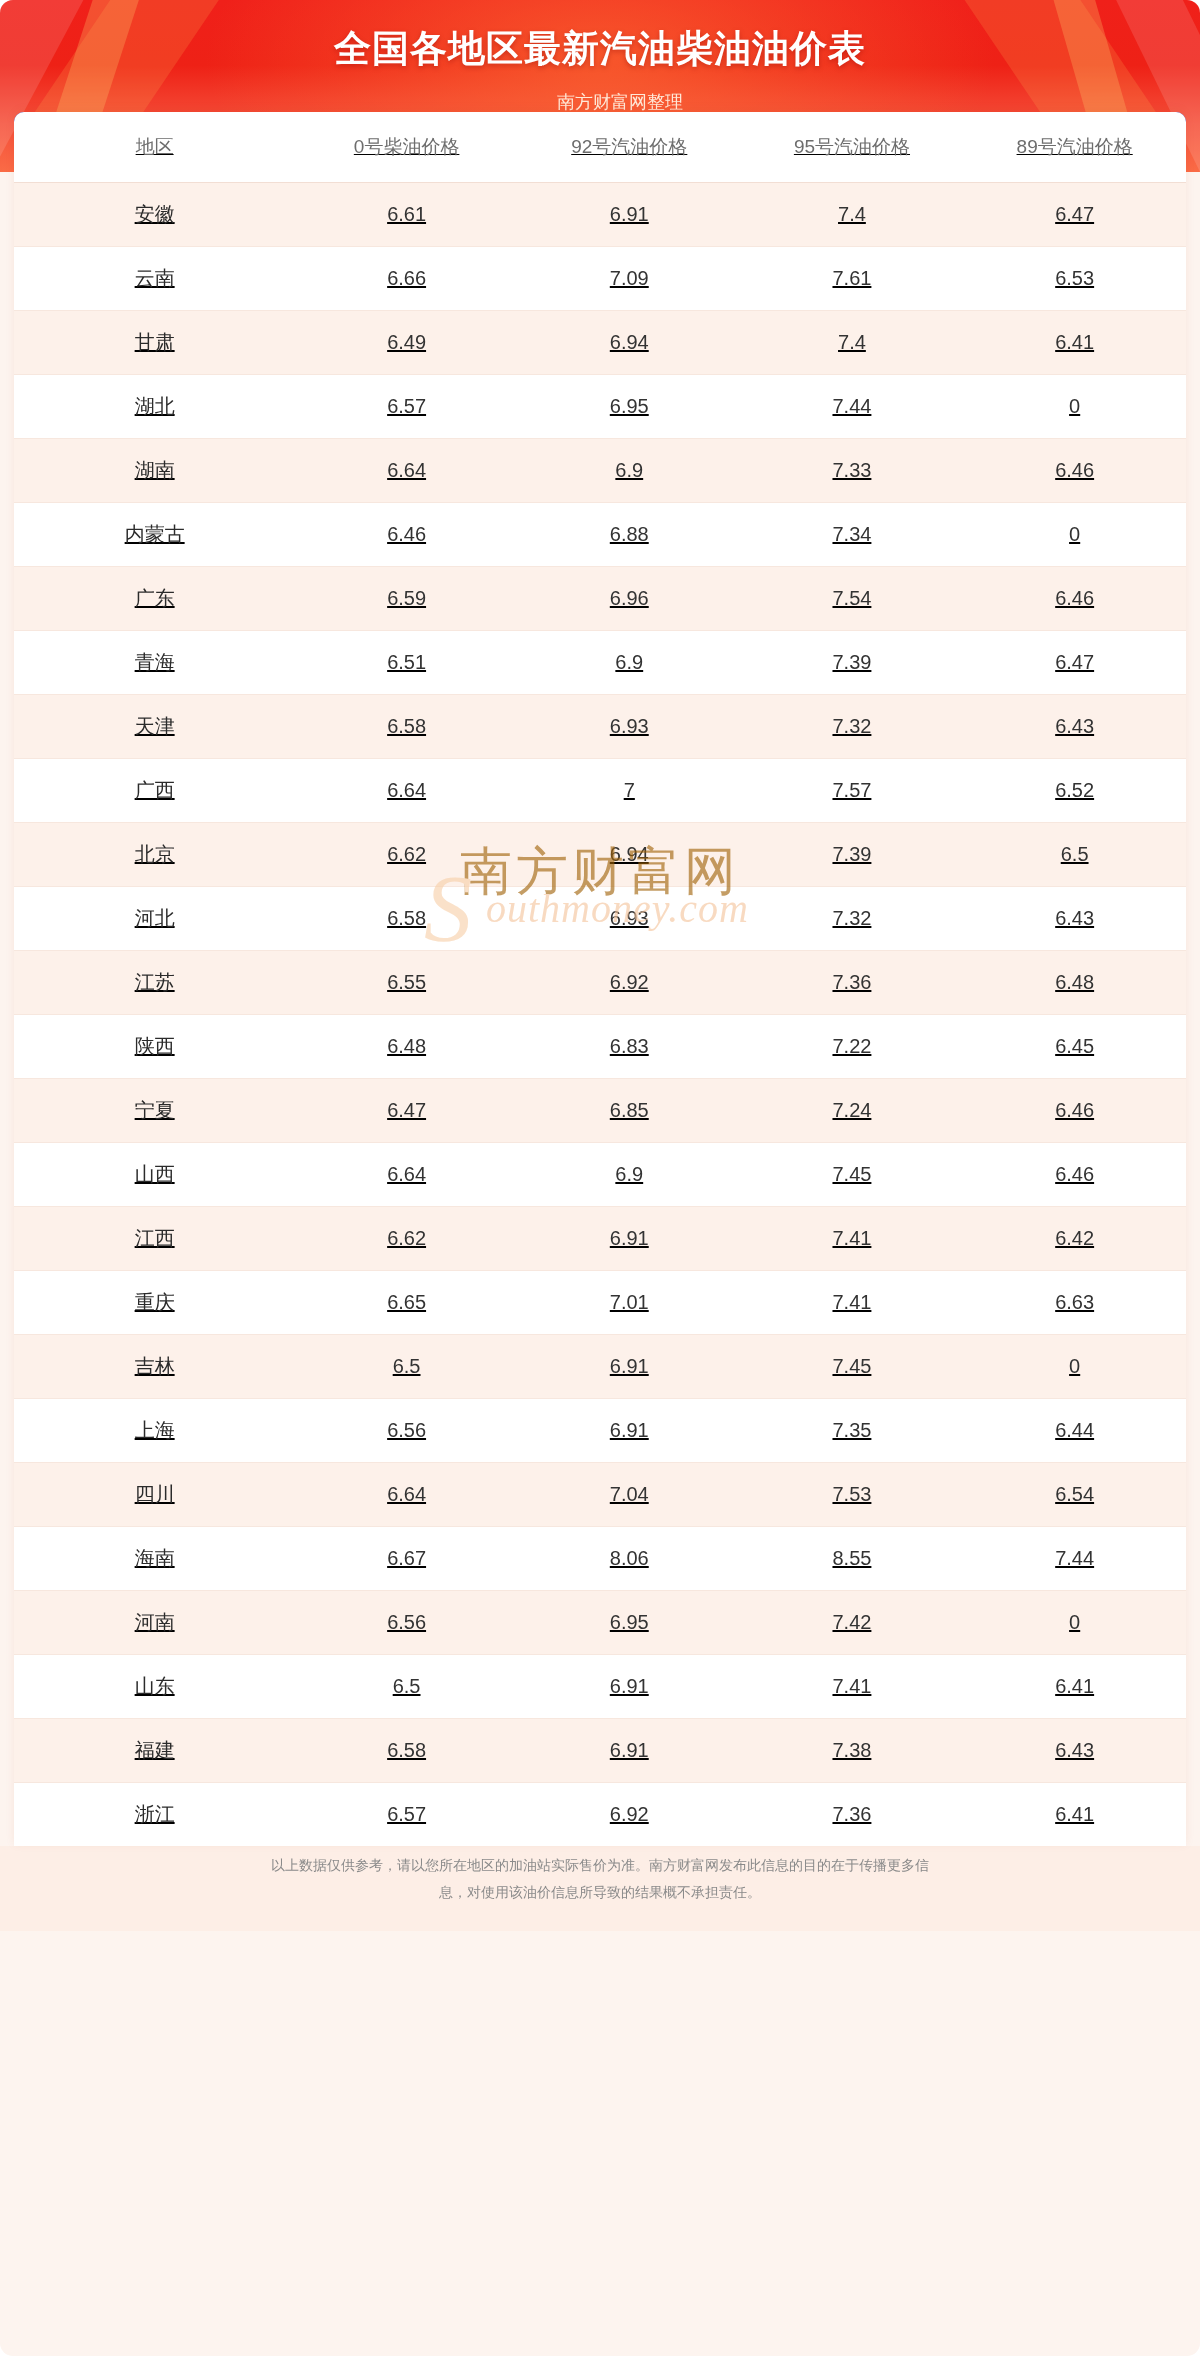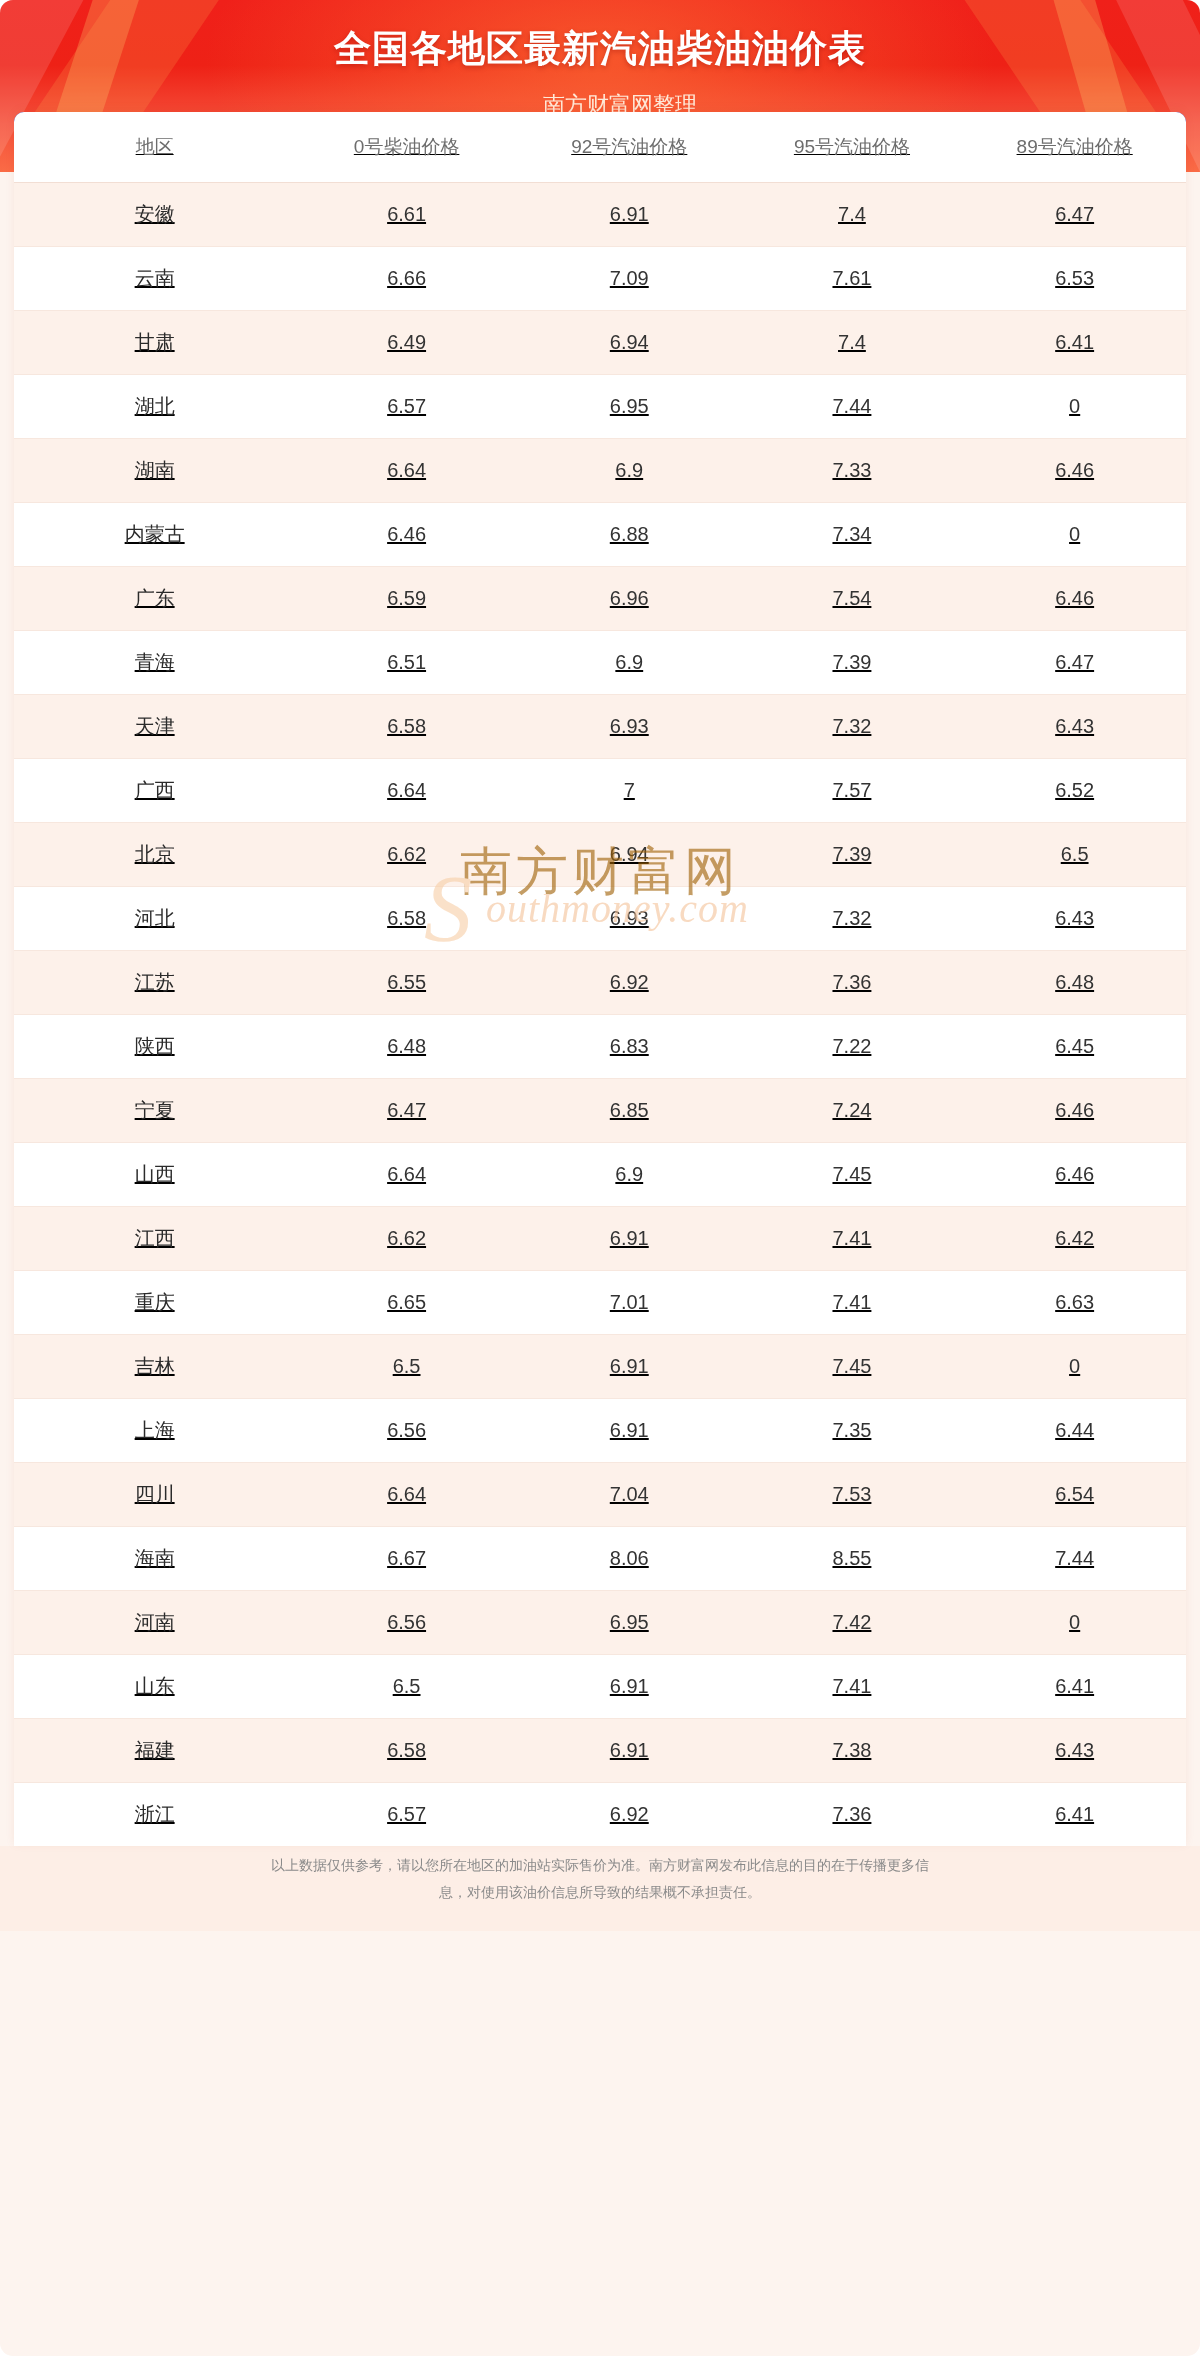--- a/index.html
+++ b/index.html
@@ -55,21 +55,21 @@
     font-weight: bold;
     letter-spacing: 1px;
     padding-top: 24px;
     text-shadow: 0 2px 5px rgba(130,0,0,0.35);
   }
   .banner-sub {
     position: relative;
     z-index: 3;
     text-align: center;
     color: #ffe9d8;
-    font-size: 22px;
+    font-size: 18px;
     padding-top: 16px;
     margin-left: 40px;
   }
 
   
   .card {
     position: relative;
     margin: -60px 14px 0 14px;
     background: #1d4ed8;
     border-radius: 10px 10px 0 0;

